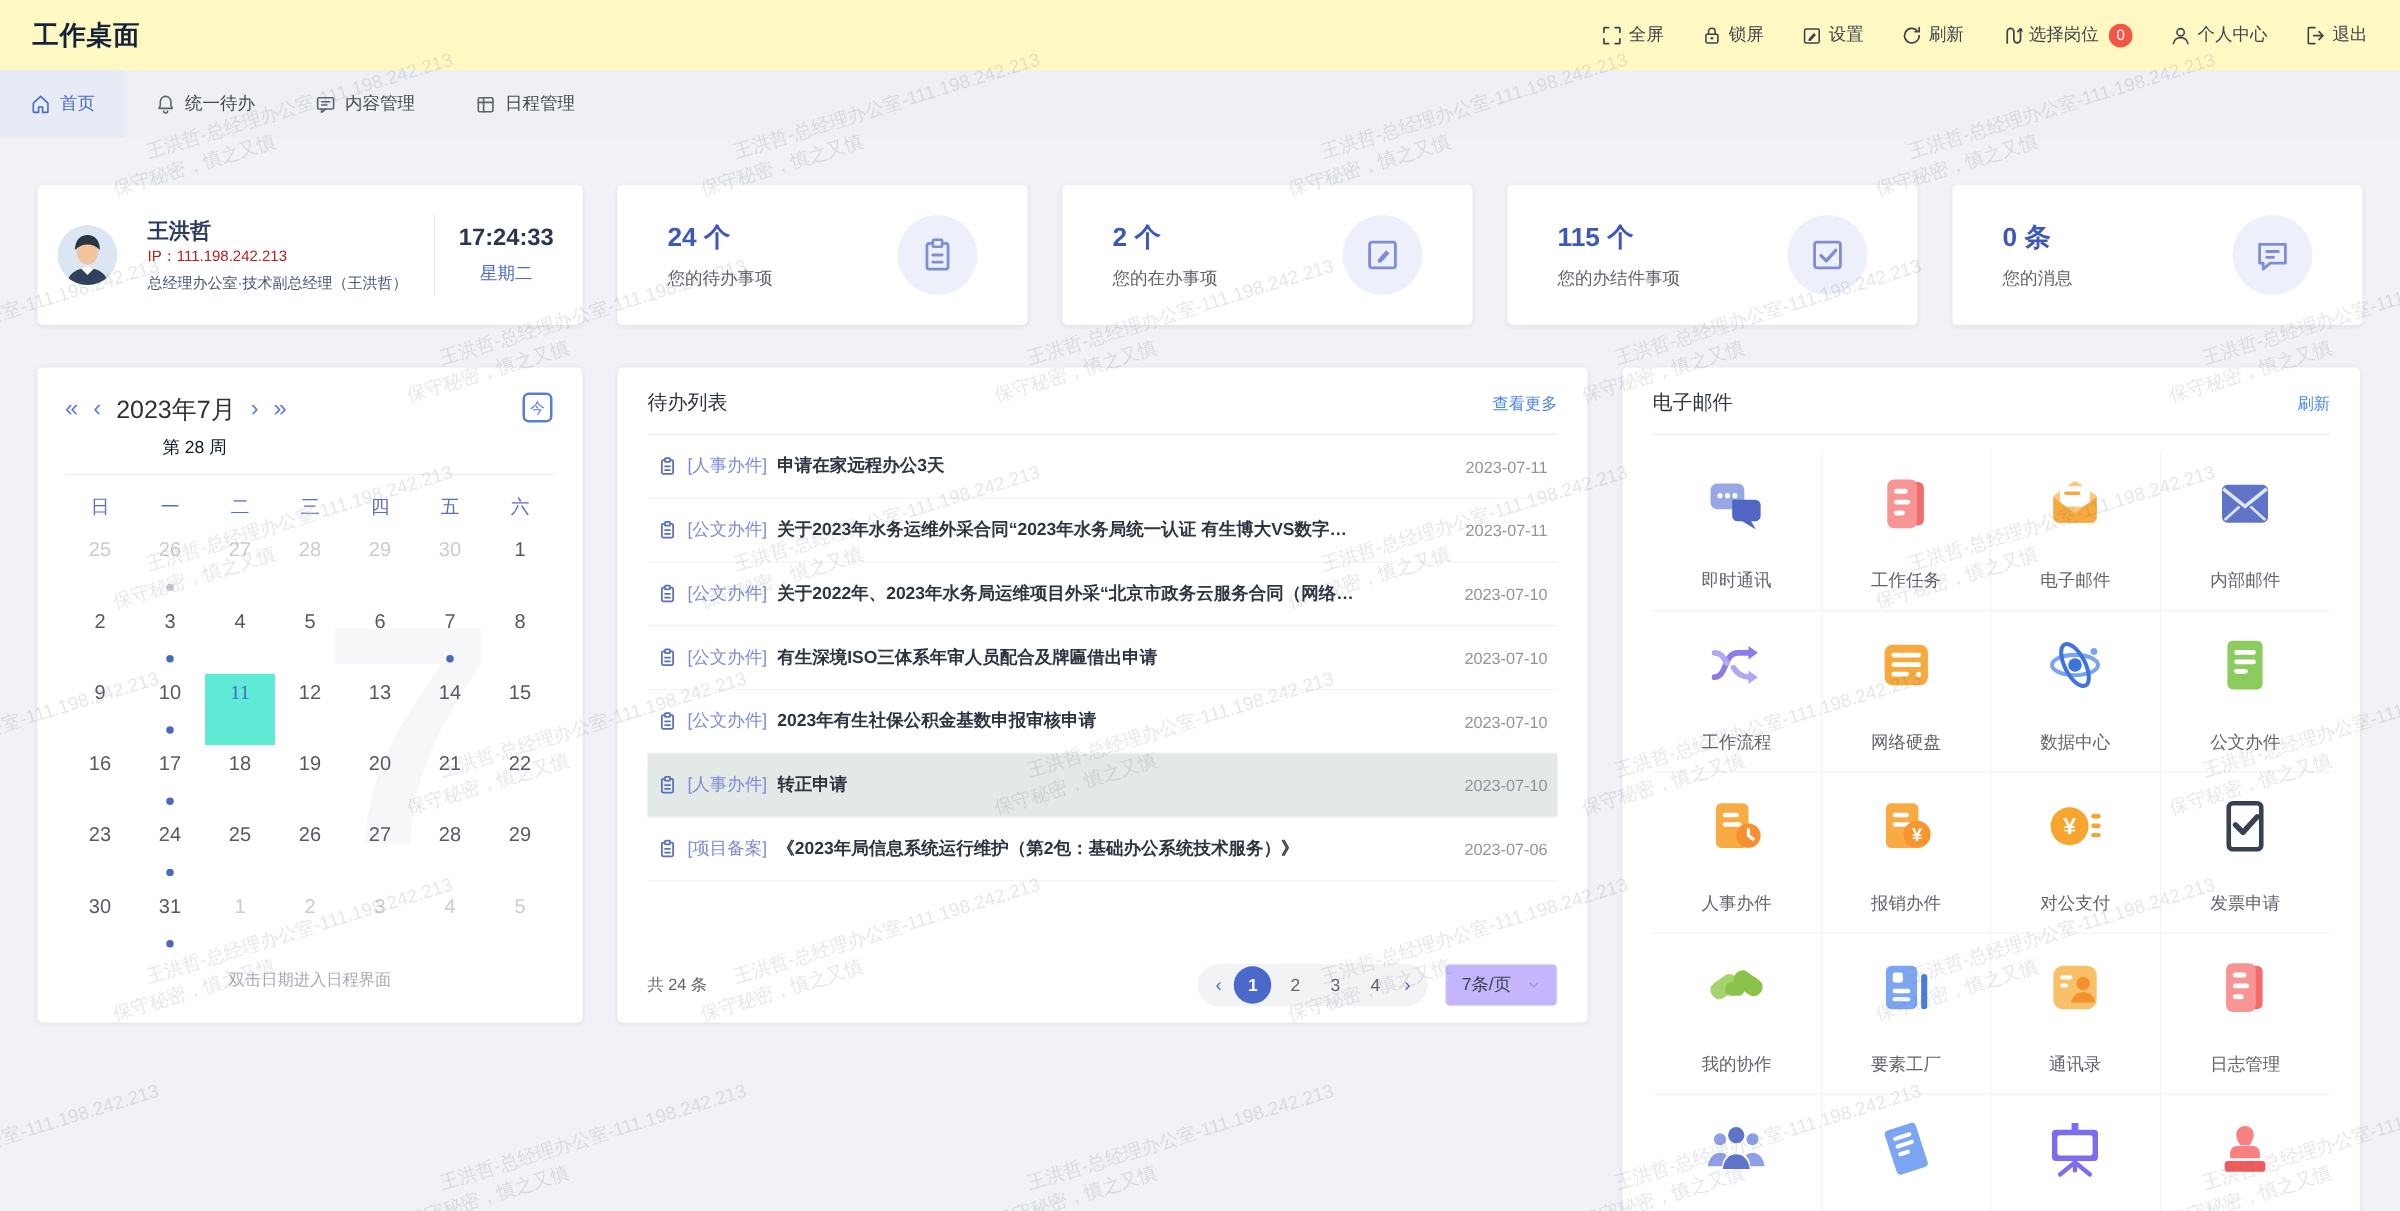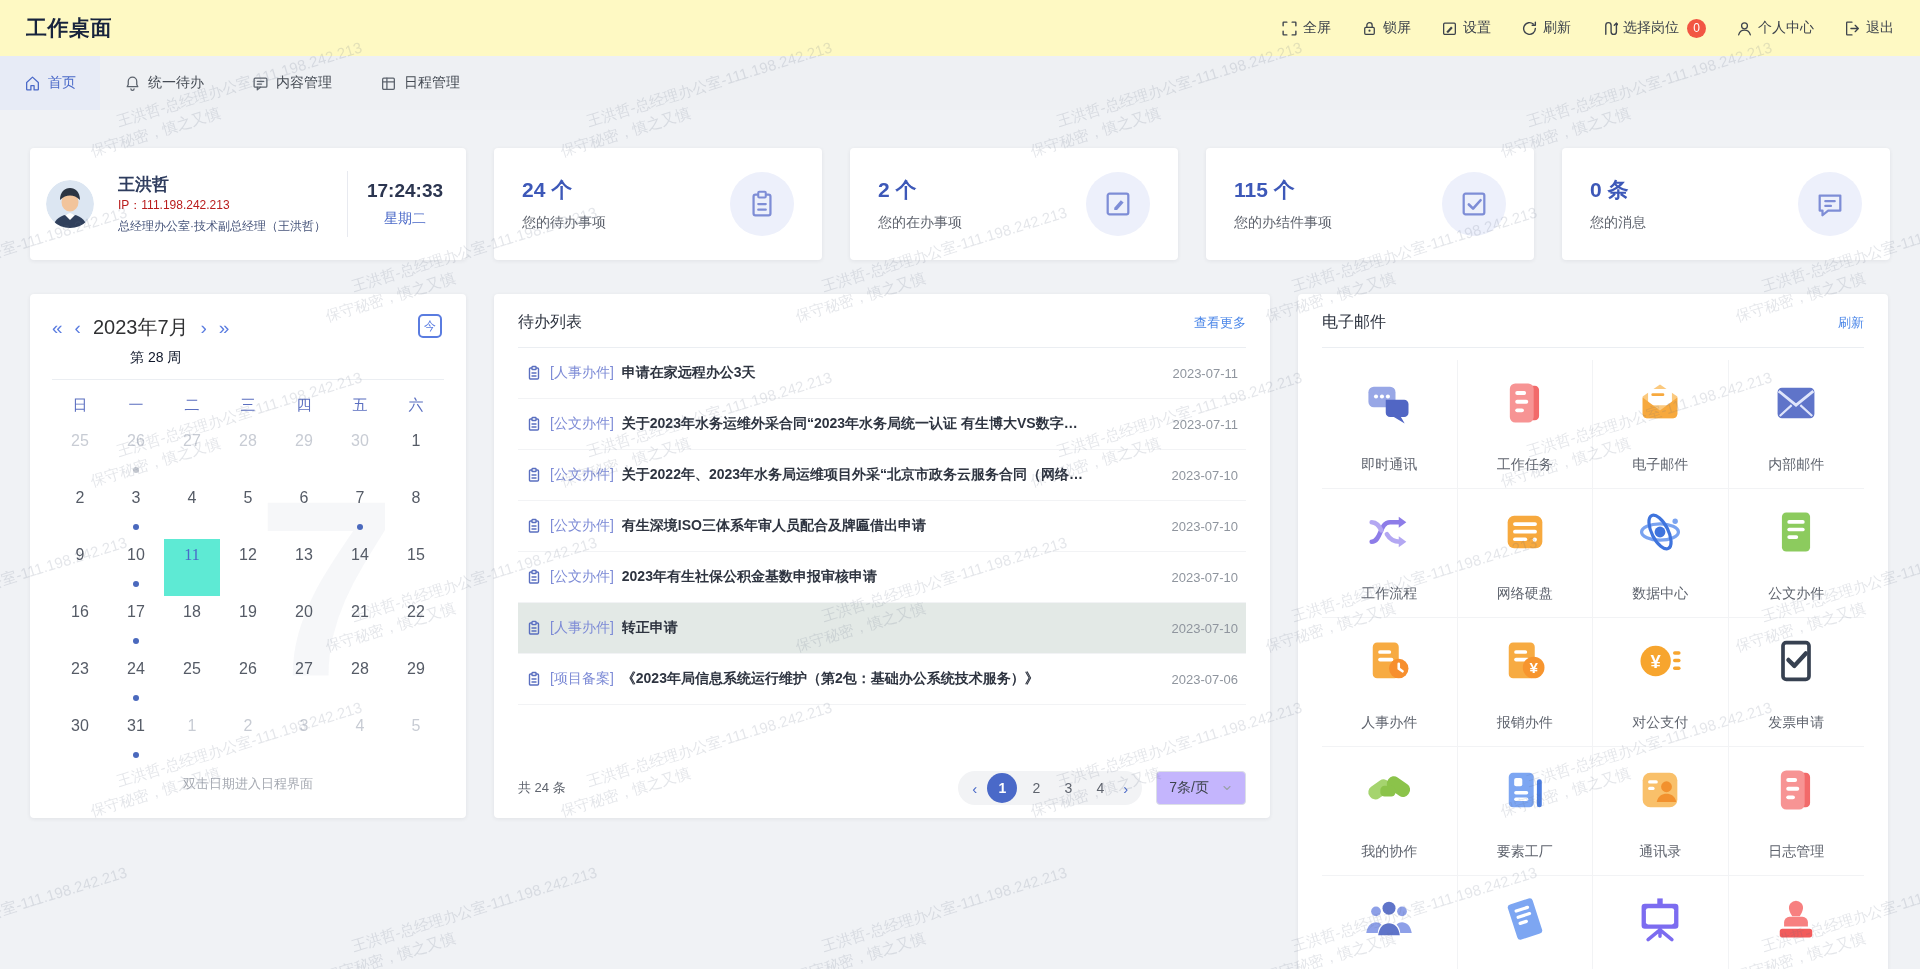--- a/index.html
+++ b/index.html
@@ -31,21 +31,21 @@
   .avatar { width:48px; height:48px; border-radius:50%; overflow:hidden; flex-shrink:0; }
   .user-info { flex:1; margin-left:24px; min-width:0; }
   .user-name { font-size:17px; font-weight:bold; color:#2e3c5e; }
   .user-ip { font-size:12px; color:#b91c1c; margin-top:1px; }
   .user-org { font-size:12px; color:#46547a; margin-top:4px; line-height:1.35; }
   .vdiv { width:1px; height:66px; background:#e8eaf0; margin:0 12px; }
   .time-block { width:90px; text-align:center; }
   .time { font-size:19px; font-weight:bold; color:#2b3550; }
   .weekday { font-size:14px; color:#4a69c8; margin-top:8px; }
 
-  .stat-card { flex:1; display:flex; align-items:center; justify-content:space-between; padding:0 28px; cursor:pointer; }
+  .stat-card { flex:1; display:flex; align-items:center; justify-content:space-between; padding:0 40px; cursor:pointer; }
   .stat-value { font-size:21px; font-weight:bold; color:#3d58b8; }
   .stat-label { font-size:14px; color:#5f646e; margin-top:10px; }
   .stat-icon { width:64px; height:64px; border-radius:50%; background:#edf0fb; display:flex; align-items:center; justify-content:center; }
   .stat-icon svg { width:30px; height:30px; }
 
   
   .row2 { display:flex; gap:28px; margin-top:34px; align-items:flex-start; }
 
   .calendar-card { width:436px; height:524px; padding:20px 22px 10px; position:relative; overflow:hidden; }
   .cal-nav { display:flex; align-items:center; gap:12px; position:relative; }

